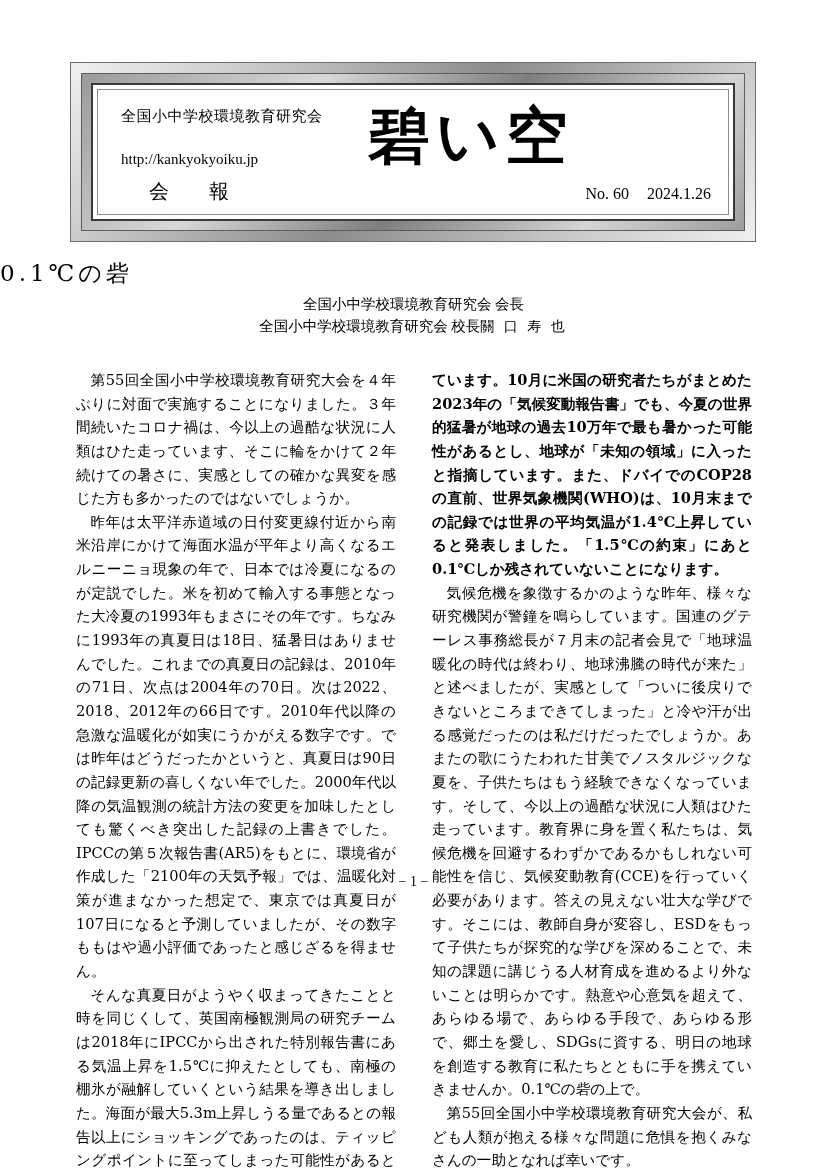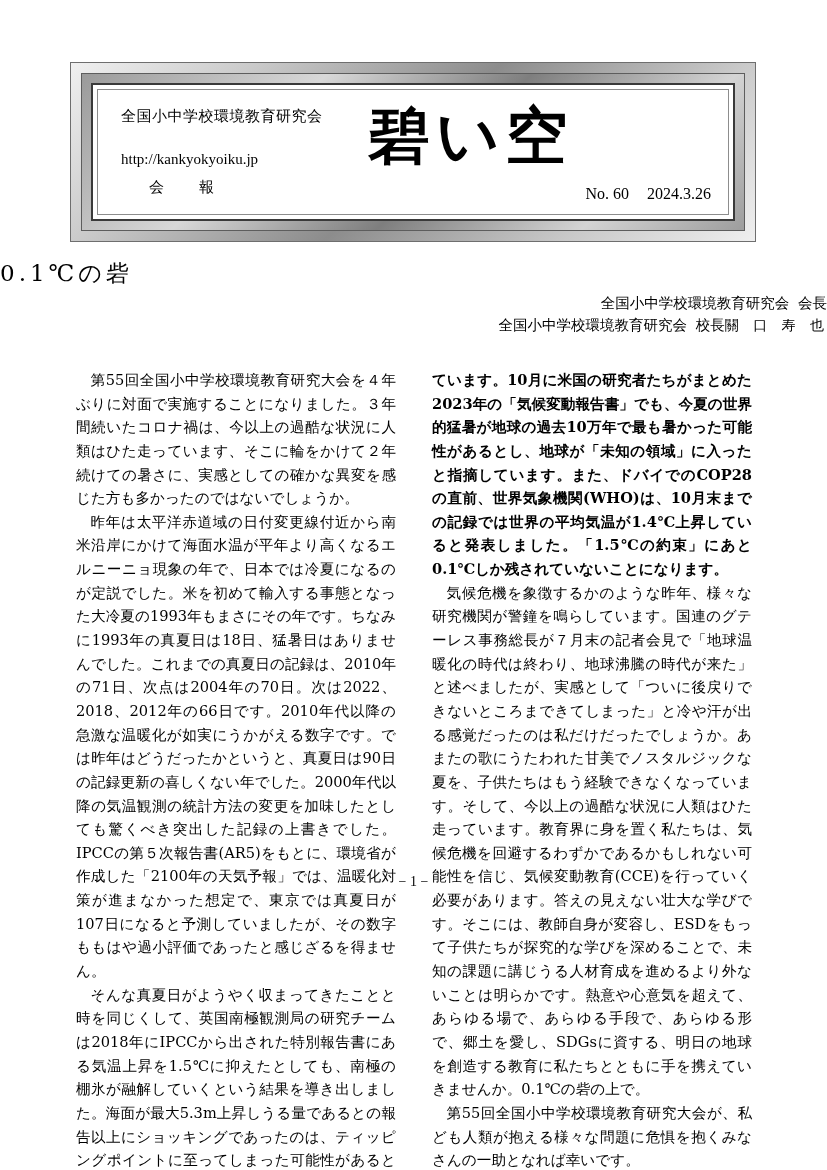--- a/index.html
+++ b/index.html
@@ -81,21 +81,21 @@
     top: 46px;
     font-size: 15px;
     font-family: "Liberation Serif", serif;
     white-space: nowrap;
     margin-top: 20px;
   }
   .kaihou {
     position: absolute;
     left: 56px;
     top: 93px;
-    font-size: 15px;
+    font-size: 20px;
     letter-spacing: 10px;
     font-family: Liberation Sans, sans-serif;
   }
   .big-title {
     position: absolute;
     left: 275px;
     top: 18px;
     font-size: 62px;
     line-height: 1.05;
     letter-spacing: 6px;
@@ -122,24 +122,24 @@
     text-align: left;
     font-size: 23px;
     letter-spacing: 4px;
     font-family: "DejaVu Serif", "Liberation Serif", serif;
   }
   .byline {
     position: absolute;
     top: 294px;
     left: 0;
     width: 827px;
-    text-align: right;
+    text-align: center;
     font-size: 14.5px;
     line-height: 1.5;
-    font-family: Liberation Mono, monospace;
+    font-family: Liberation Serif, serif;
   }
   .byline .line2 .name {
     font-size: 14px;
     letter-spacing: 3px;
     margin-left: 0;
   }
 
   
   .columns {
     position: absolute;
@@ -181,21 +181,21 @@
   <div class="masthead-wrap">
     <div class="frame-outer">
       <div class="frame-mid">
         <div class="frame-inner">
           <div class="plaque-content">
             <div class="org-name">全国小中学校環境教育研究会</div>
             <div class="org-url">http://kankyokyoiku.jp</div>
             <div class="kaihou">会　報</div>
             <div class="big-title">碧い空</div>
             <div class="issue-line">
-              <span class="issue-no">No. 60</span><span>2024.3.26</span>
+              <span class="issue-no">No. 60</span><span>2024.1.26</span>
             </div>
           </div>
         </div>
       </div>
     </div>
   </div>
 
   <div class="article-title">0.1℃の砦</div>
 
   <div class="byline">

